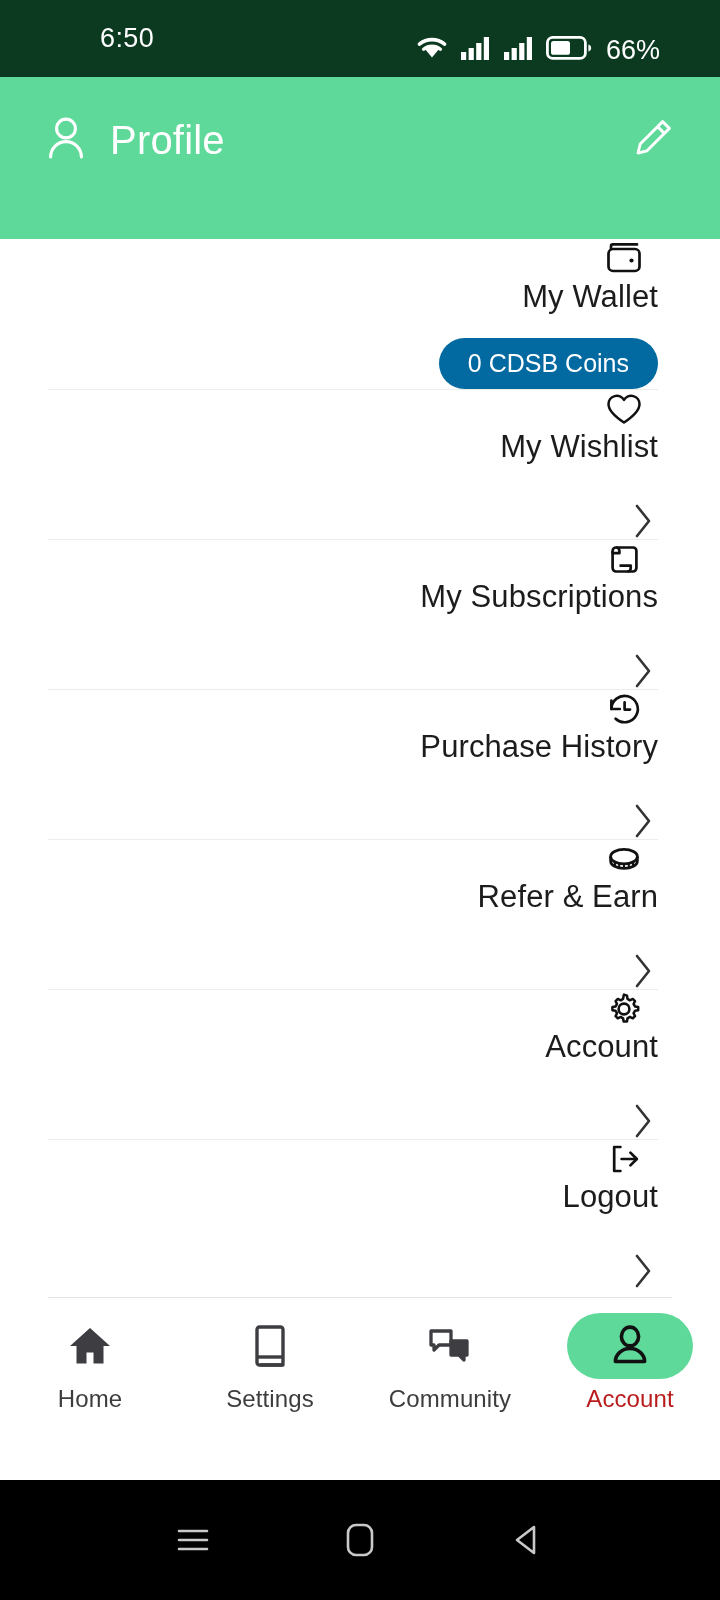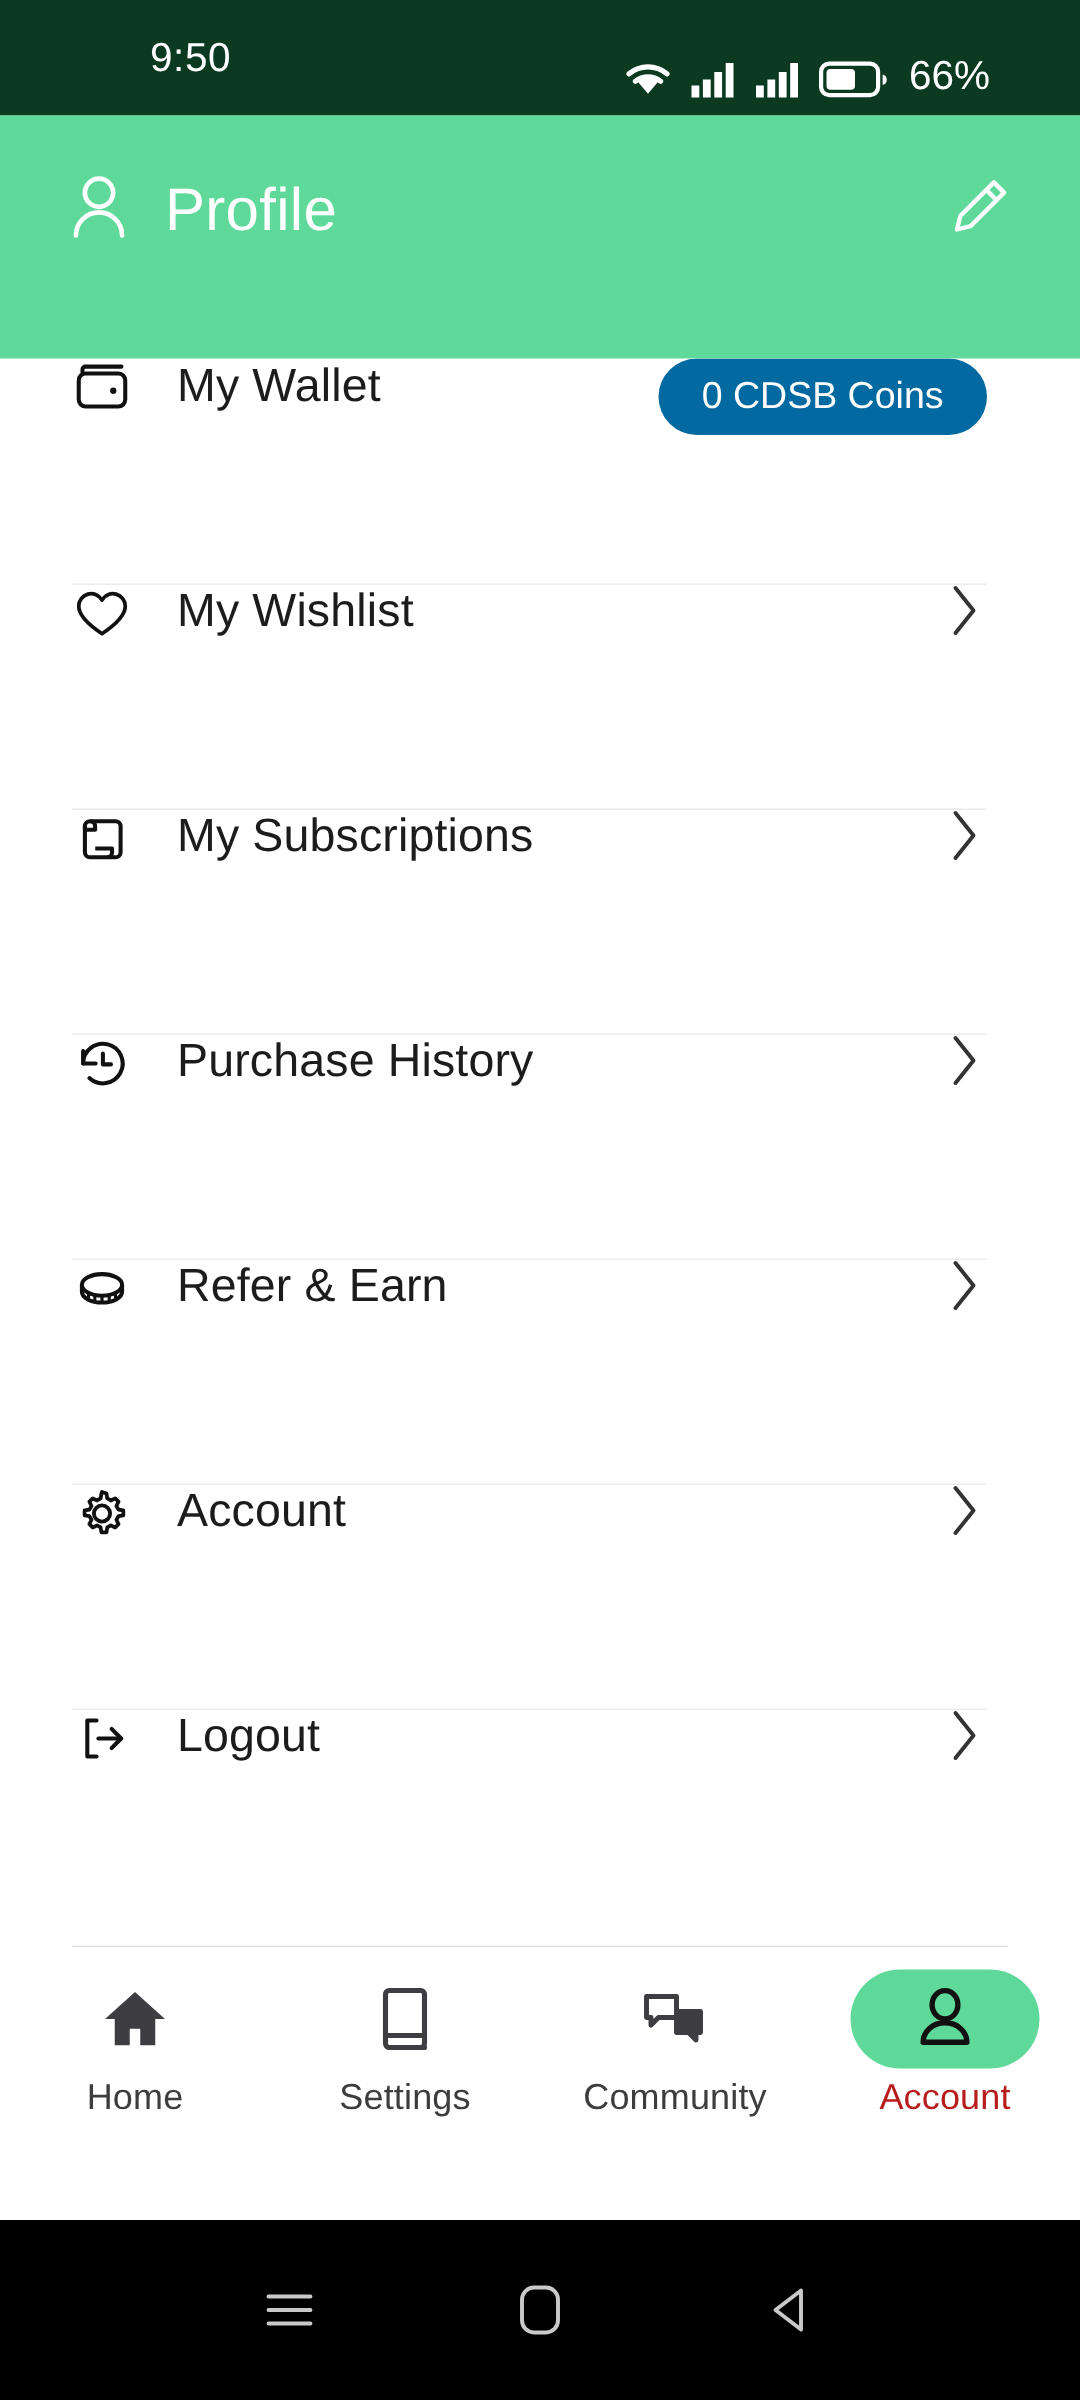--- a/index.html
+++ b/index.html
@@ -35,21 +35,21 @@
     padding: 0 60px 0 100px;
     flex: 0 0 auto;
   }
   .status-clock {
     color: #ffffff;
     font-size: 27px;
     letter-spacing: 0.4px;
   }
   .status-right {
     display: flex;
-    align-items: flex-end;
+    align-items: flex-start;
     gap: 11px;
     margin-top: 23px;
   }
   .status-right svg { display: block; }
   .battery-pct {
     color: #ffffff;
     font-size: 27px;
     margin-left: 3px;
   }
 
@@ -89,22 +89,23 @@
   
   .menu {
     flex: 1 1 auto;
     background: #ffffff;
     overflow: hidden;
   }
   .menu-row {
     position: relative;
     height: 150px;
     display: flex;
-    align-items: flex-start;
+    align-items: flex-end;
     padding: 0 62px 0 48px;
+    flex-direction: column;
   }
   .menu-row + .menu-row::before {
     content: "";
     position: absolute;
     top: 0;
     left: 48px;
     right: 62px;
     height: 1px;
     background: #ececec;
   }
@@ -205,21 +206,21 @@
     justify-content: center;
   }
   .sys-btn svg { display: block; }
 </style>
 </head>
 <body>
 
 <div class="phone">
 
   <div class="status-bar">
-    <div class="status-clock">9:50</div>
+    <div class="status-clock">6:50</div>
     <div class="status-right">
       <span>
         <svg width="34" height="26" viewBox="0 0 34 26">
           <path d="M17 22.5 L10.4 14.6 a10.4 10.4 0 0 1 13.2 0 Z" fill="#fff"></path>
           <path d="M4.4 9.2 a19.6 19.6 0 0 1 25.2 0" stroke="#fff" stroke-width="3.6" fill="none" stroke-linecap="round"></path>
           <path d="M8.6 14.2 a13.2 13.2 0 0 1 16.8 0" stroke="#fff" stroke-width="3.4" fill="none" stroke-linecap="round"></path>
         </svg>
       </span>
       <span>
         <svg width="32" height="26" viewBox="0 0 32 26">

